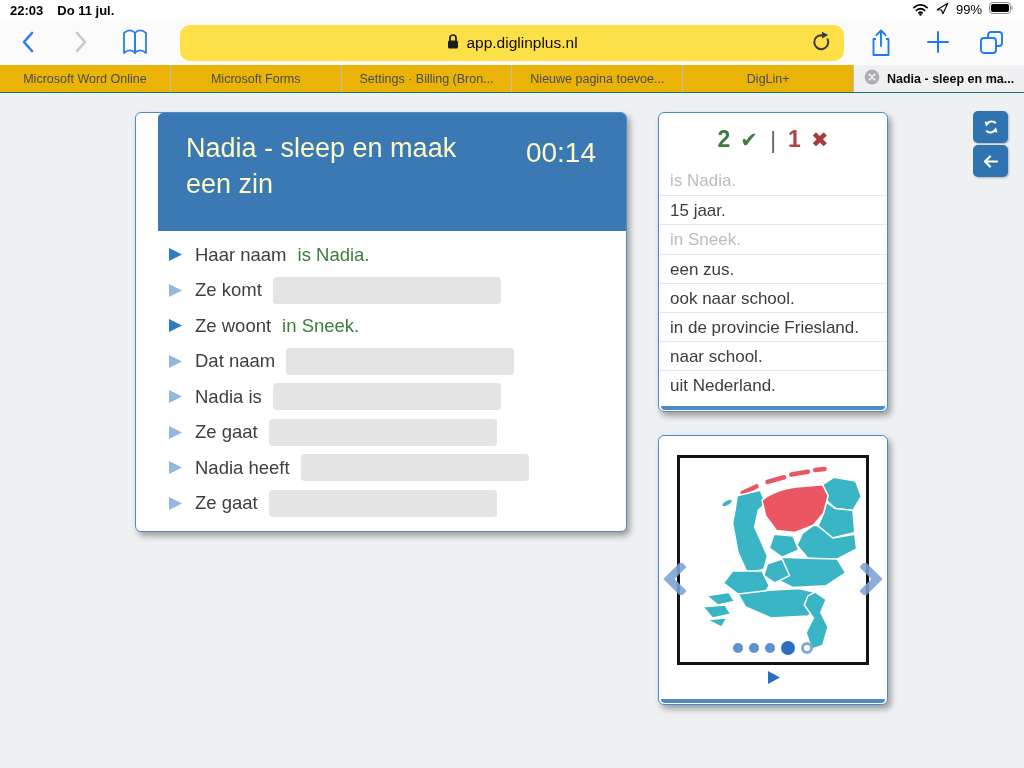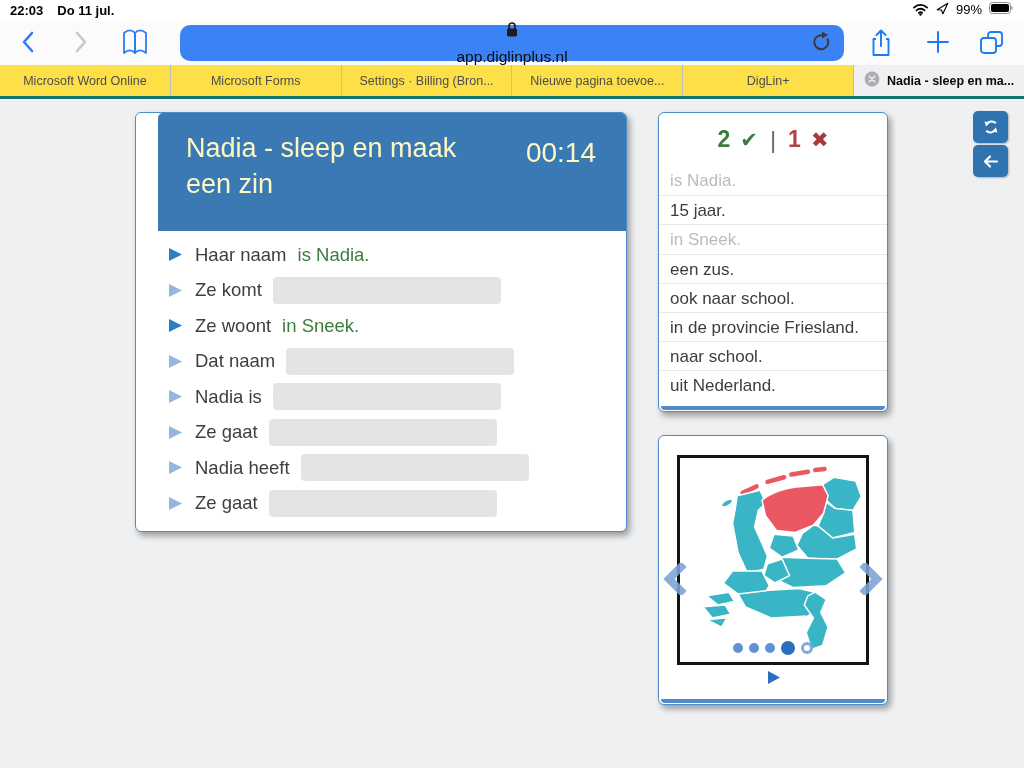--- a/index.html
+++ b/index.html
@@ -14,28 +14,28 @@
   .status-left { display:flex; gap:14px; align-items:flex-start; }
   .status-right { display:flex; gap:7px; align-items:flex-start; font-weight:400; }
 
   
   .toolbar { position:absolute; top:20px; left:0; right:0; height:45px; background:#fbfbfc; }
   .tb-icon { position:absolute; top:9px; cursor:default; }
   .tb-back   { left:18px; }
   .tb-fwd    { left:71px; }
   .tb-book   { left:121px; top:7px; }
   .url-field { position:absolute; left:180px; top:5px; width:664px; height:36px;
-    background:#3b82f6; border-radius:10px; display:flex; align-items:center; justify-content:center; gap:6px;flex-direction:column; }
+    background:#fde047; border-radius:10px; display:flex; align-items:center; justify-content:center; gap:6px; }
   .url-text { font-size:15.5px; color:#0b0b0c; }
   .url-reload { position:absolute; right:11px; top:6px; }
   .tb-share { left:868px; top:8px; } .tb-plus { left:925px; top:9px; } .tb-tabs { left:978px; top:9px; }
 
   
-  .tab-bar { position:absolute; top:65px; left:0; right:0; height:34px; background:#fde047;
-    display:flex; border-bottom:3px solid #0f766e; }
+  .tab-bar { position:absolute; top:65px; left:0; right:0; height:28px; background:#eab308;
+    display:flex; border-bottom:1px solid #0f766e; }
   .tab { flex:1 1 0; display:flex; align-items:center; justify-content:center; gap:7px;
     font-size:12.5px; color:#4c4c4e; border-right:1px solid #bdbdc0; overflow:hidden; white-space:nowrap; }
   .tab:last-child { border-right:none; }
   .tab.active { background:#f0f0f2; color:#0a0a0a; font-weight:600; }
 
   
   .page { position:absolute; top:100px; left:0; right:0; bottom:0; background:#eff0f1; }
   .card { position:absolute; background:#fff; border:1px solid var(--card-border,#4e8bc8);
     border-radius:6px; box-shadow:3px 4px 6px rgba(0,0,0,0.35); }
 

